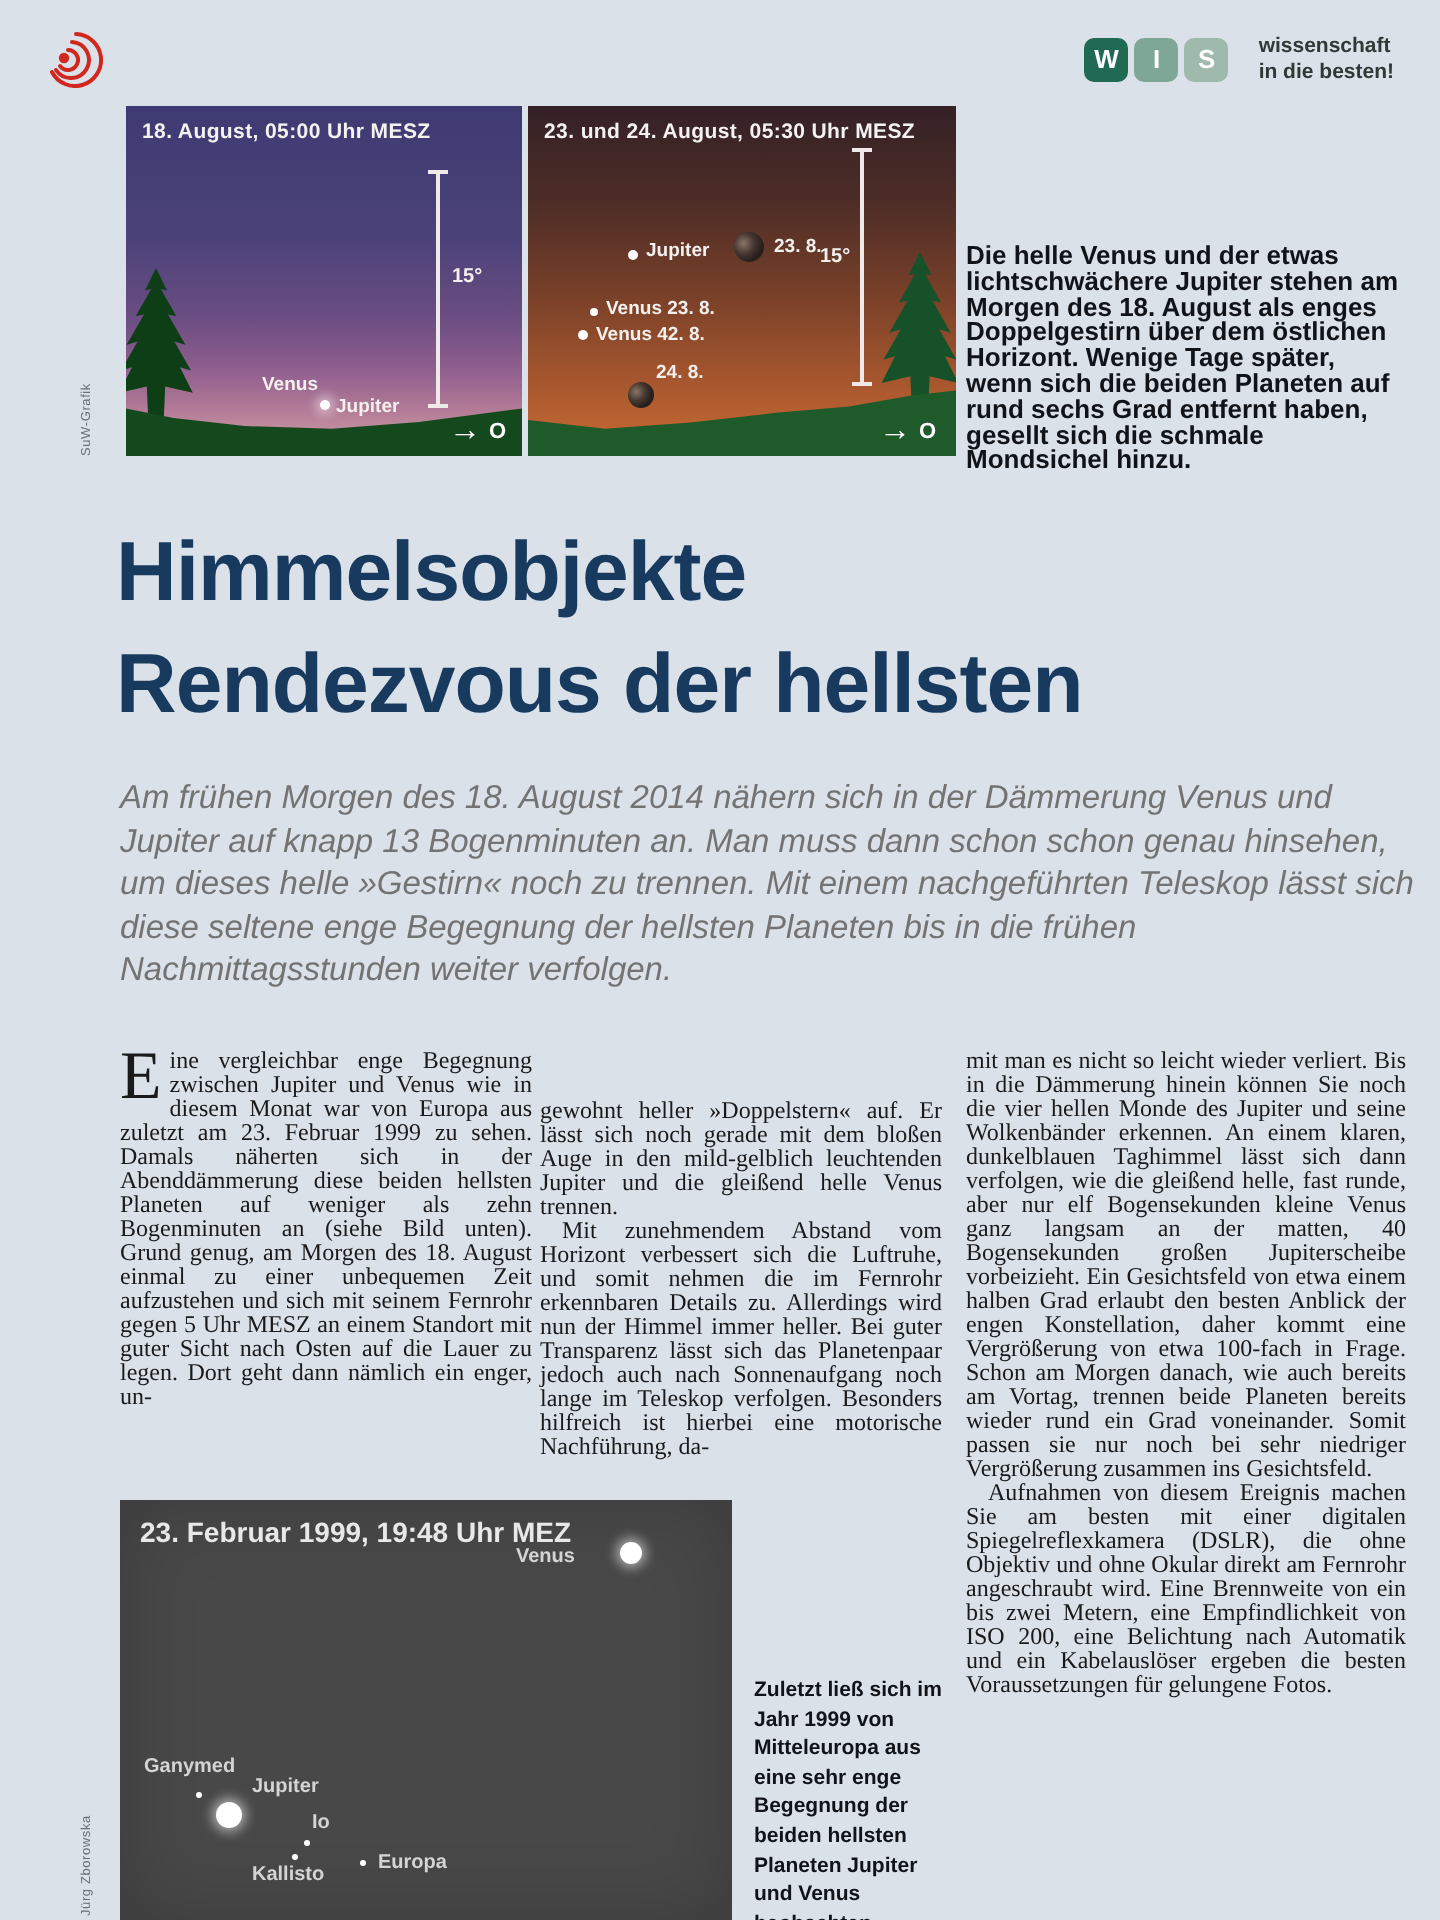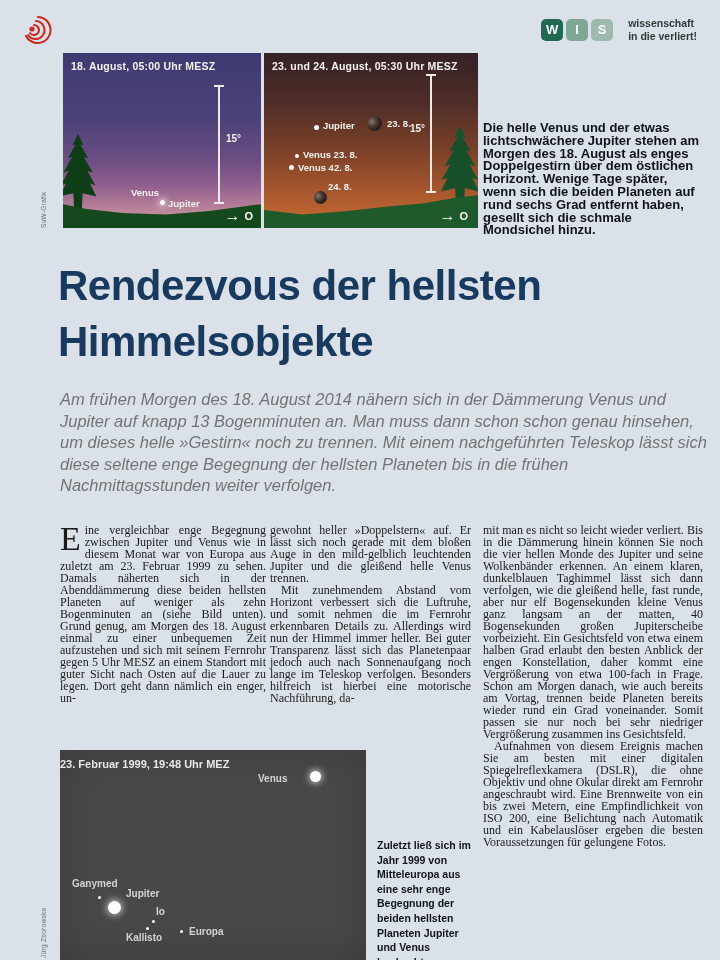--- a/index.html
+++ b/index.html
@@ -58,21 +58,21 @@
   
   .headline{position:absolute;left:58px;top:258px;font-size:42px;font-weight:bold;color:#173a5e;
             line-height:56px;letter-spacing:-.5px;}
   .lead{position:absolute;left:60px;top:389px;width:648px;font-family:Liberation Sans, sans-serif;
         font-style:italic;font-size:16.5px;line-height:21.5px;color:#737373;}
 
   
   .col{position:absolute;top:524px;font-family:"Liberation Serif",serif;font-size:12px;
        line-height:12px;text-align:justify;color:#1a1a1a;}
   .col1{left:60px;width:206px;}
-  .col2{left:270px;width:201px;}
+  .col2{left:270px;width:201px;margin-top:25px;}
   .col3{left:483px;width:220px;}
   .col p{margin:0;}
   .col p.ind{text-indent:11px;}
   .dropcap{float:left;font-size:34px;line-height:27px;padding:1px 4px 0 0;font-weight:normal;}
 
   
   .photo{position:absolute;left:60px;top:750px;width:306px;height:210px;background:#484848;
          overflow:hidden;box-shadow:inset 0 0 40px rgba(0,0,0,.18);}
   .ph-label{position:absolute;font-size:10px;font-weight:bold;color:#d4d4d4;white-space:nowrap;}
   .ph-dot{position:absolute;border-radius:50%;background:#fff;}
@@ -94,21 +94,21 @@
       </g>
       <circle cx="8" cy="15" r="2.6" fill="#d0281e"></circle>
     </svg>
   </div>
   <div class="wis">
     <div class="wis-box wis-w">W</div>
     <div class="wis-box wis-i">I</div>
     <div class="wis-box wis-s">S</div>
     <div class="wis-tag">
       <div>wissenschaft</div>
-      <div>in die verliert!</div>
+      <div>in die besten!</div>
     </div>
   </div>
 
   <div class="fig fig1">
     <div class="fig-title">18. August, 05:00 Uhr MESZ</div>
     <div class="tree tree1"></div>
     <div class="ground g1"></div>
     <div class="sky-label" style="left:68px;top:134px;">Venus</div>
     <div class="dot glow" style="left:97px;top:147px;width:5px;height:5px;"></div>
     <div class="sky-label" style="left:105px;top:145px;">Jupiter</div>
@@ -137,40 +137,40 @@
     <div class="scalebar" style="left:166px;top:21px;height:119px;"></div>
     <div class="scale-num" style="left:146px;top:70px;">15°</div>
     <div class="east" style="right:10px;bottom:6px;">
       <span class="east-o">O</span>
     </div>
   </div>
 
   <div class="fig-caption">Die helle Venus und der etwas lichtschwä­chere Jupiter stehen am Morgen des 18. August als enges Doppelgestirn über dem östlichen Horizont. Wenige Tage später, wenn sich die beiden Planeten auf rund sechs Grad entfernt haben, gesellt sich die schmale Mondsichel hinzu.</div>
 
   <div class="headline">
+    <div>Himmelsobjekte</div>
     <div>Rendezvous der hellsten</div>
-    <div>Himmelsobjekte</div>
   </div>
 
   <div class="lead">Am frühen Morgen des 18. August 2014 nähern sich in der Dämmerung Venus und Jupiter auf knapp 13 Bogenminuten an. Man muss dann schon schon genau hinsehen, um dieses helle »Gestirn« noch zu trennen. Mit einem nachgeführten Teleskop lässt sich diese seltene enge Begegnung der hellsten Planeten bis in die frühen Nachmittagsstunden weiter verfolgen.</div>
 
   <div class="col col1">
     <p><span class="dropcap">E</span><span>ine vergleichbar enge Begegnung zwischen Jupiter und Venus wie in diesem Monat war von Europa aus zuletzt am 23. Februar 1999 zu sehen. Damals näherten sich in der Abenddämmerung diese beiden hellsten Planeten auf weniger als zehn Bogenminuten an (siehe Bild unten). Grund genug, am Morgen des 18. August einmal zu einer unbequemen Zeit aufzustehen und sich mit seinem Fernrohr gegen 5 Uhr MESZ an einem Standort mit guter Sicht nach Osten auf die Lauer zu legen. Dort geht dann nämlich ein enger, un-</span></p>
   </div>
   <div class="col col2">
     <p>gewohnt heller »Doppelstern« auf. Er lässt sich noch gerade mit dem bloßen Auge in den mild-gelblich leuchtenden Jupiter und die gleißend helle Venus trennen.</p>
     <p class="ind">Mit zunehmendem Abstand vom Horizont verbessert sich die Luftruhe, und somit nehmen die im Fernrohr erkennbaren Details zu. Allerdings wird nun der Himmel immer heller. Bei guter Transparenz lässt sich das Planetenpaar jedoch auch nach Sonnenaufgang noch lange im Teleskop verfolgen. Besonders hilfreich ist hierbei eine motorische Nachführung, da-</p>
   </div>
   <div class="col col3">
     <p>mit man es nicht so leicht wieder verliert. Bis in die Dämmerung hinein können Sie noch die vier hellen Monde des Jupiter und seine Wolkenbänder erkennen. An einem klaren, dunkelblauen Taghimmel lässt sich dann verfolgen, wie die gleißend helle, fast runde, aber nur elf Bogensekunden kleine Venus ganz langsam an der matten, 40 Bogensekunden großen Jupiterscheibe vorbeizieht. Ein Gesichtsfeld von etwa einem halben Grad erlaubt den besten Anblick der engen Konstellation, daher kommt eine Vergrößerung von etwa 100-fach in Frage. Schon am Morgen danach, wie auch bereits am Vortag, trennen beide Planeten bereits wieder rund ein Grad voneinander. Somit passen sie nur noch bei sehr niedriger Vergrößerung zusammen ins Gesichtsfeld.</p>
     <p class="ind">Aufnahmen von diesem Ereignis machen Sie am besten mit einer digitalen Spiegelreflexkamera (DSLR), die ohne Objektiv und ohne Okular direkt am Fernrohr angeschraubt wird. Eine Brennweite von ein bis zwei Metern, eine Empfindlichkeit von ISO 200, eine Belichtung nach Automatik und ein Kabelauslöser ergeben die besten Voraussetzungen für gelungene Fotos.</p>
   </div>
 
   <div class="photo">
-    <div class="ph-label" style="left:0;top:8px;font-size:11px;color:#e8e8e8;">23. Februar 1999, 19:48 Uhr MEZ</div>
+    <div class="ph-label" style="left:10px;top:8px;font-size:14px;color:#e8e8e8;">23. Februar 1999, 19:48 Uhr MEZ</div>
     <div class="ph-label" style="left:198px;top:23px;">Venus</div>
     <div class="ph-dot glow" style="left:250px;top:21px;width:11px;height:11px;"></div>
     <div class="ph-label" style="left:12px;top:128px;">Ganymed</div>
     <div class="ph-dot" style="left:38px;top:146px;width:3px;height:3px;"></div>
     <div class="ph-label" style="left:66px;top:138px;">Jupiter</div>
     <div class="ph-dot glow" style="left:48px;top:151px;width:13px;height:13px;"></div>
     <div class="ph-label" style="left:96px;top:156px;">Io</div>
     <div class="ph-dot" style="left:92px;top:170px;width:3px;height:3px;"></div>
     <div class="ph-label" style="left:66px;top:182px;">Kallisto</div>
     <div class="ph-dot" style="left:86px;top:177px;width:3px;height:3px;"></div>

